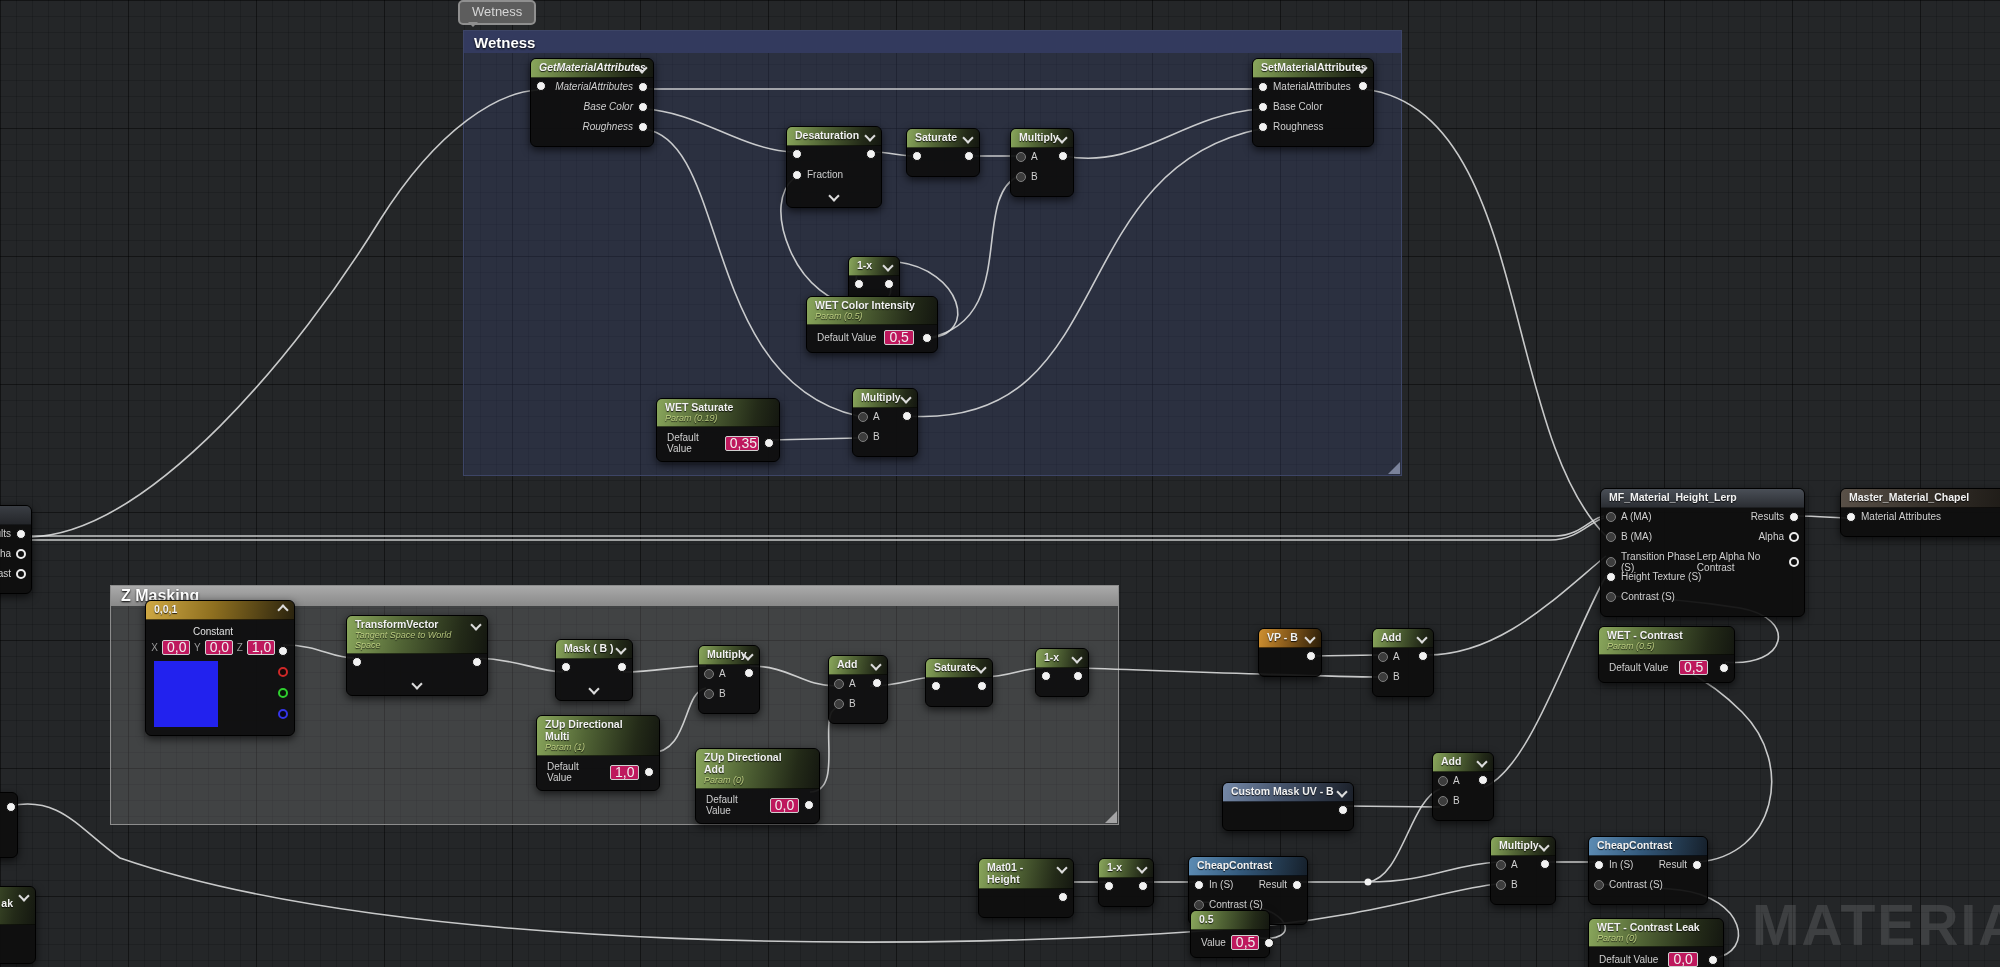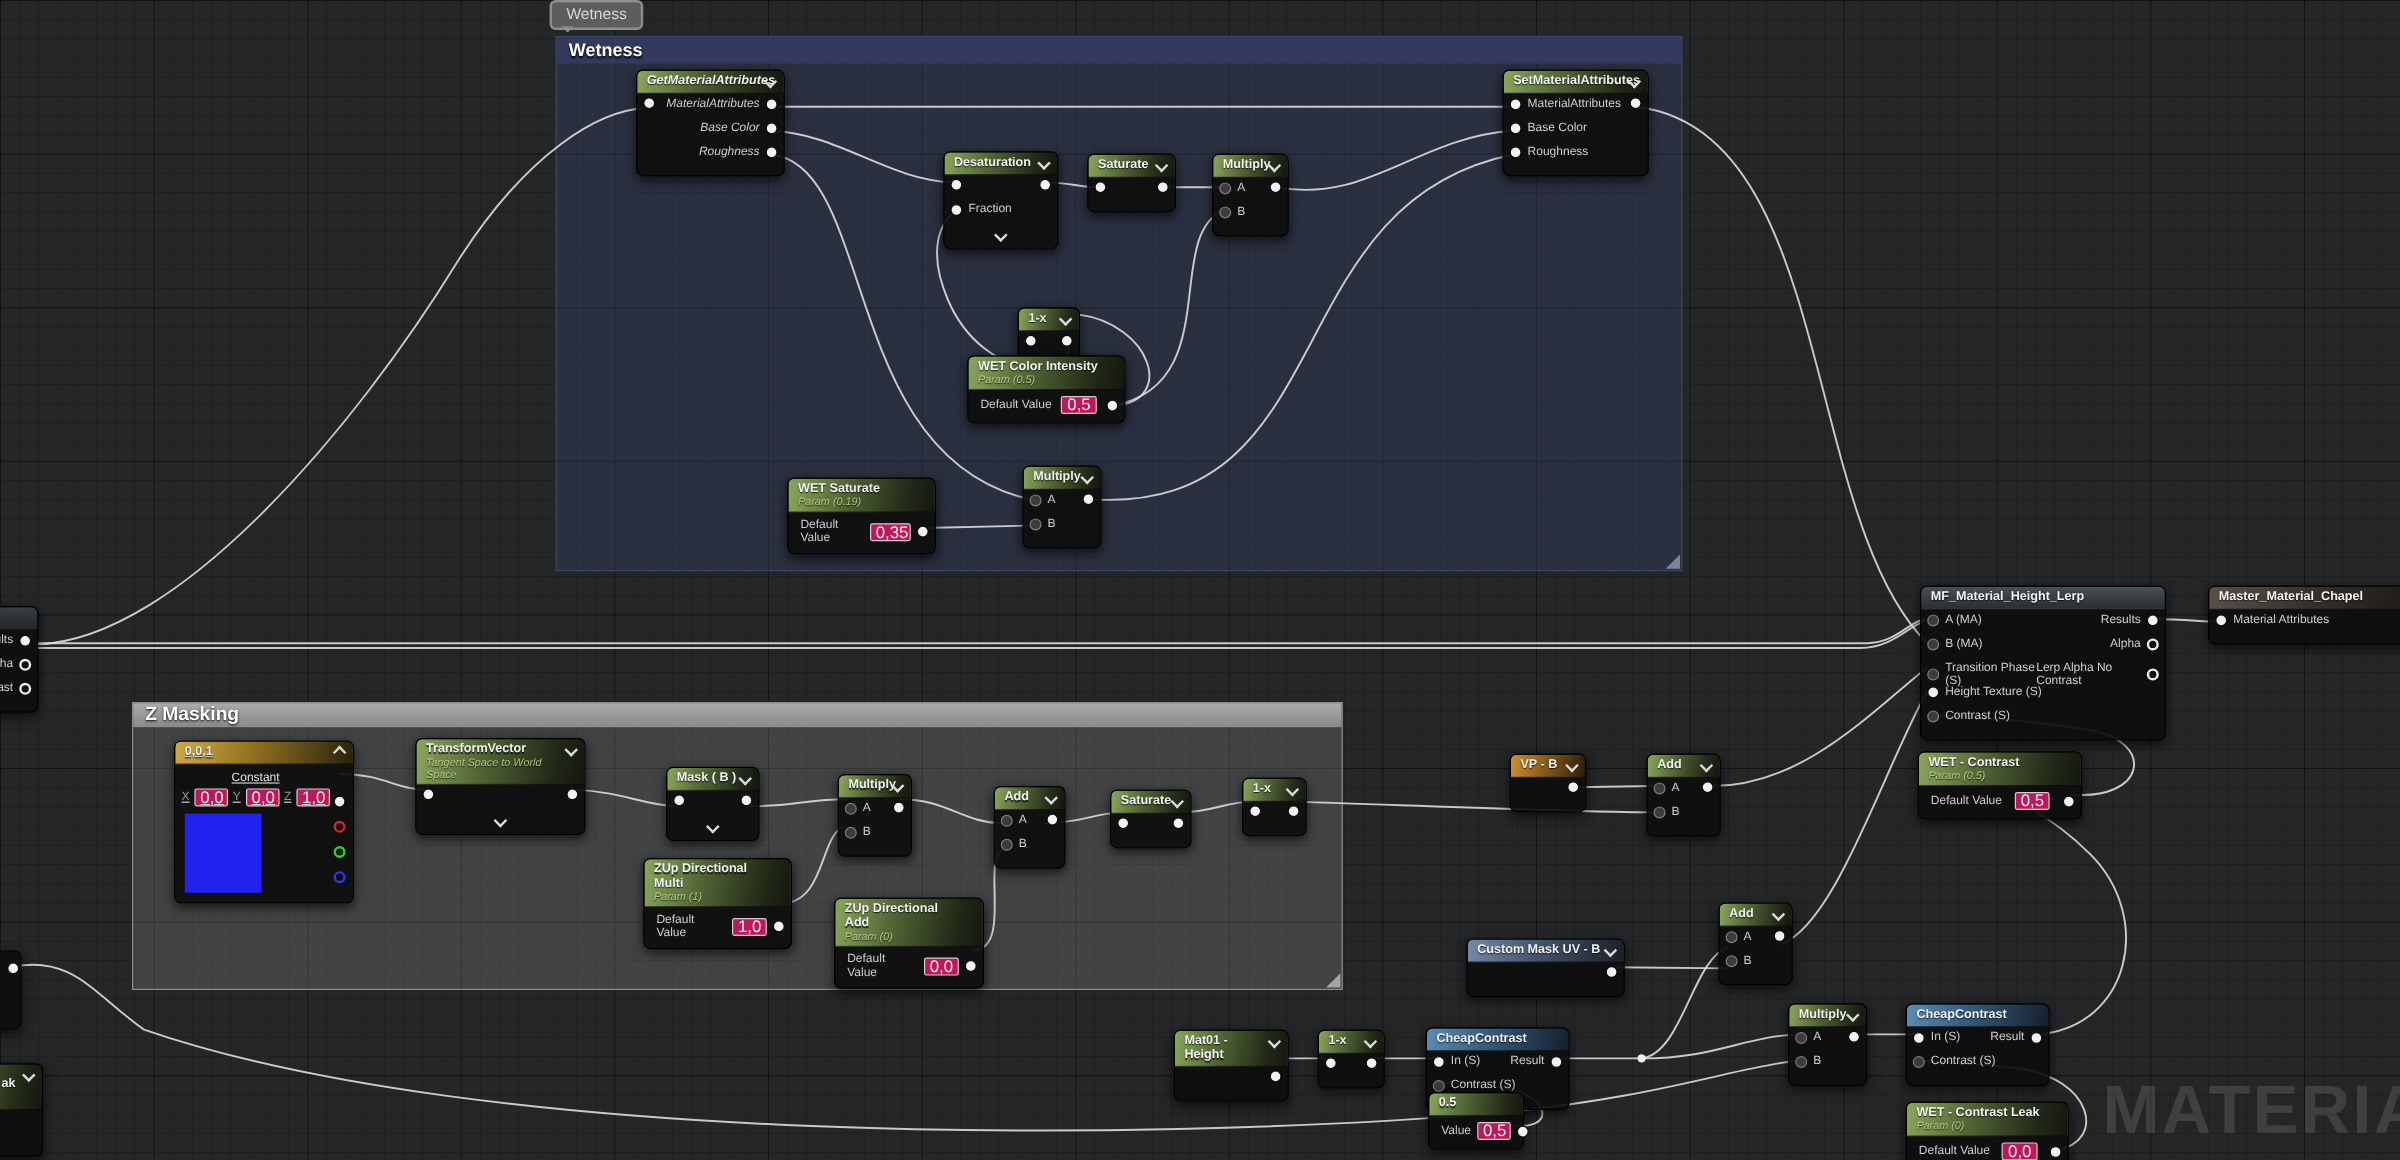--- a/index.html
+++ b/index.html
@@ -400,21 +400,21 @@
             </span>
           </div>
           <div class="row">
             <span class="lgrp">
               <span class="pin pin-gray"></span>
               <span>B</span>
             </span>
           </div>
         </div>
       </div>
-      <div class="node" style="left: 145px; top: 617px; width: 148px; text-decoration: underline;">
+      <div class="node" style="left: 145px; top: 600px; width: 148px;">
         <div class="hdr hdr-gold"><span>0,0,1</span><span class="chev chev-up"></span></div>
         <div class="const-body">
           <div class="const-label">Constant</div>
           <div class="const-fields">
             <span>X</span>
             <span class="vbox">0,0</span>
             <span>Y</span>
             <span class="vbox">0,0</span>
             <span>Z</span>
             <span class="vbox">1,0</span>

